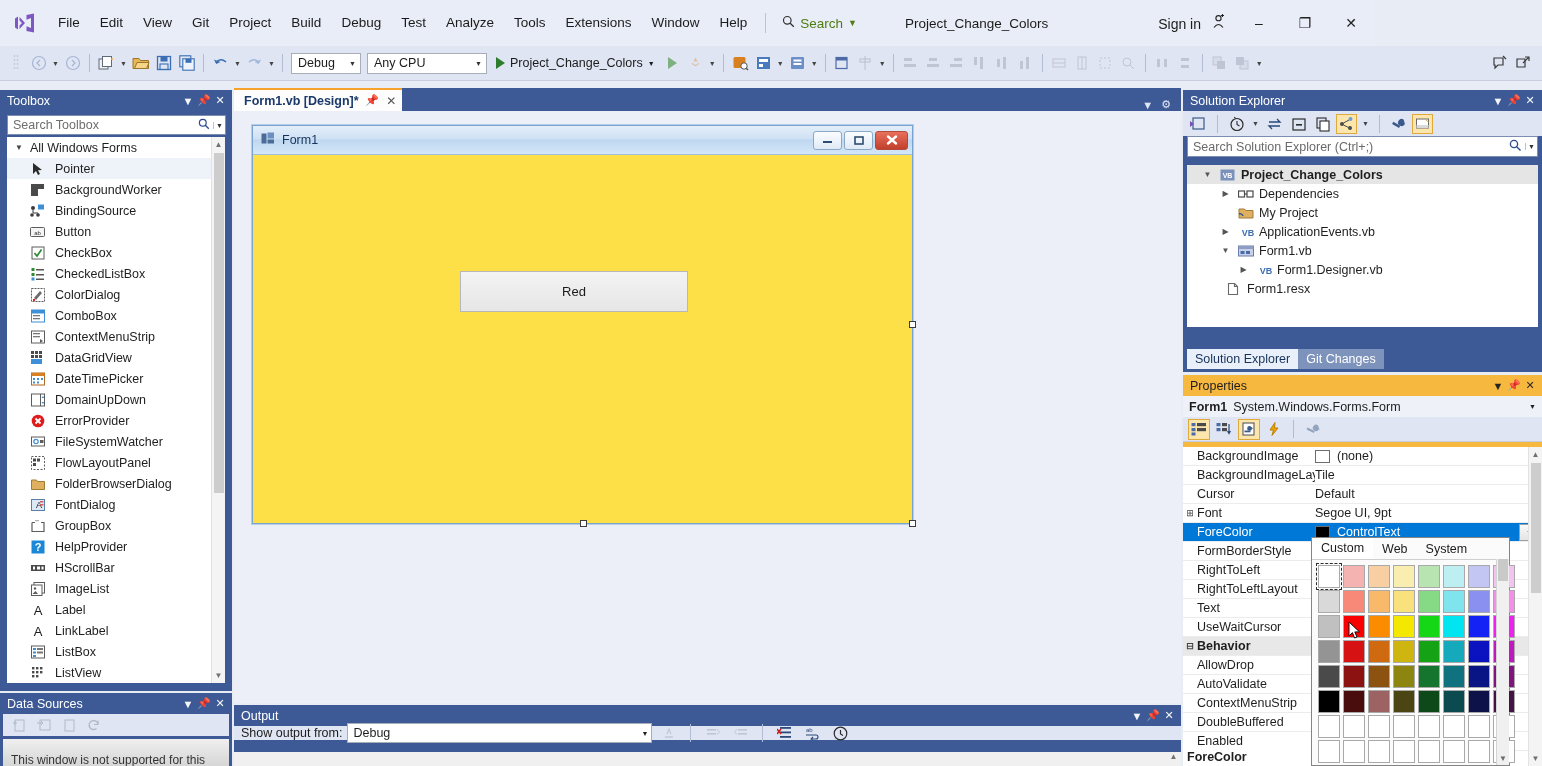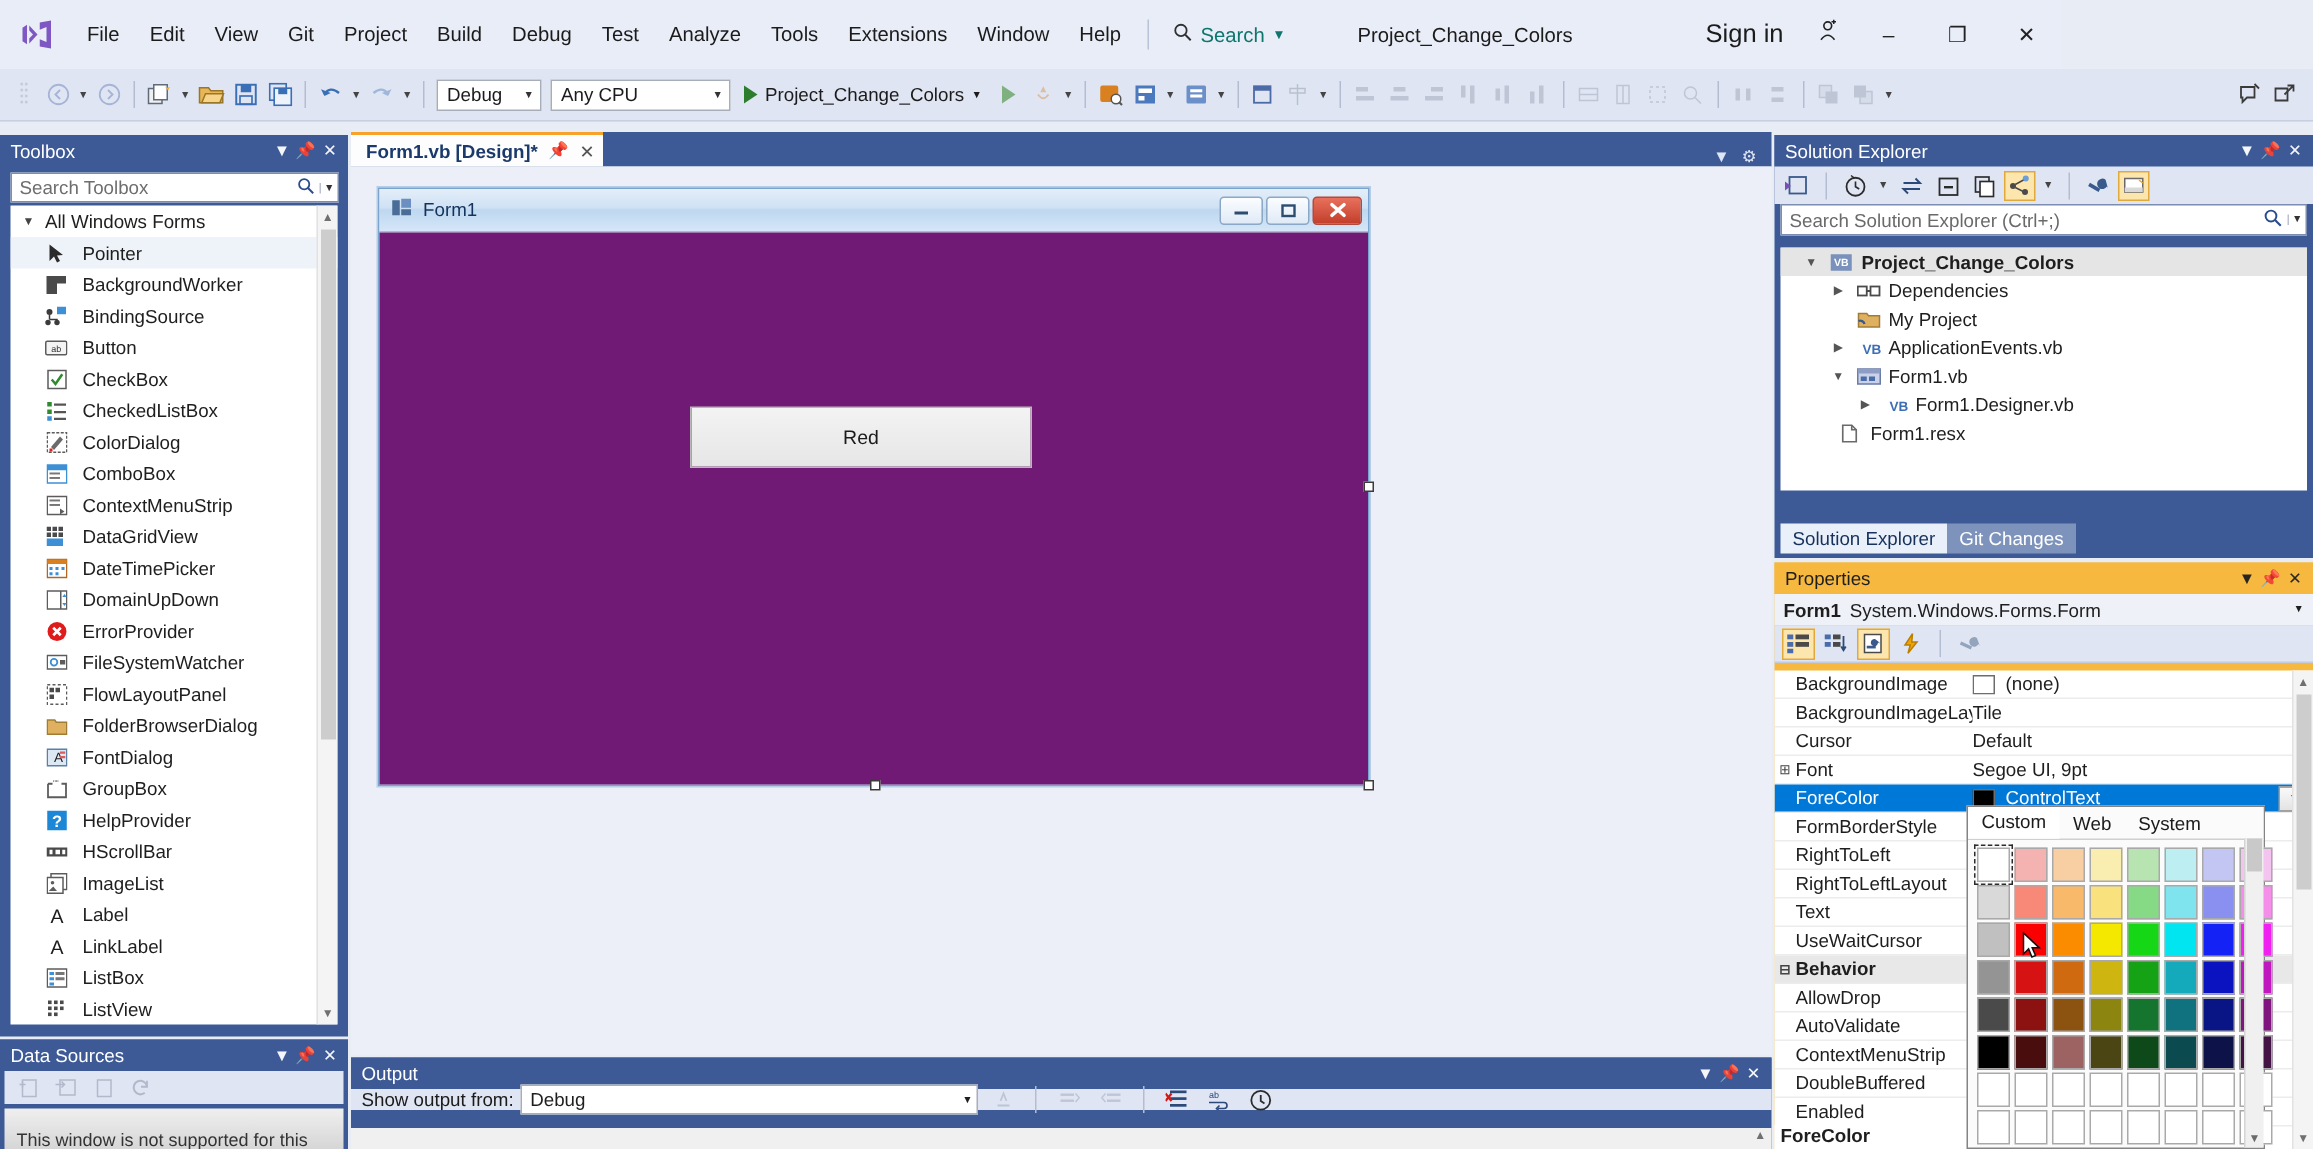--- a/index.html
+++ b/index.html
@@ -20,25 +20,25 @@
     display:flex; align-items:center;
   }
   .vs-logo { width:38px; display:flex; justify-content:center; align-items:center; margin-left:6px;}
   .vs-logo svg { display:block; }
   .menu { display:flex; align-items:center; height:46px; margin-left:4px; }
   .menu-item {
     padding:4px 10px; font-size:13.5px; color:#1b1b1b; cursor:default;
     line-height:18px;
   }
   .menu-sep { width:1px; height:20px; background:#b9c2d6; margin:0 8px; }
-  .search-box { display:flex; align-items:center; gap:5px; font-size:13.5px; color:#0f766e; padding:3px 8px;justify-content:flex-end;}
+  .search-box { display:flex; align-items:center; gap:5px; font-size:13.5px; color:#4d7c0f; padding:3px 8px;justify-content:flex-end;}
   .search-box .chev { font-size:9px; }
   .proj-title { margin-left:40px; font-size:13.5px; color:#1b1b1b; }
   .tb-right { margin-left:auto; display:flex; align-items:center; height:46px; }
-  .signin { font-size:17px; color:#1b1b1b; display:flex; align-items:flex-end; gap:22px; padding:0 10px;}
+  .signin { font-size:14px; color:#1b1b1b; display:flex; align-items:flex-end; gap:10px; padding:0 10px;}
   .wbtn { width:46px; height:32px; display:flex; align-items:center; justify-content:center; font-size:14px; color:#222; }
 
   
   .toolbar {
     position:absolute; left:0; top:46px; width:1542px; height:35px;
     background:#dfe5f3; display:flex; align-items:center; padding-left:4px;
     border-bottom:1px solid #c6cee0;
   }
   .tb-ico { width:23px; height:24px; display:flex; align-items:center; justify-content:center; opacity:1; }
   .tb-ico.dim { opacity:.38; }
@@ -132,21 +132,21 @@
     border:1px solid #8ba9c7; border-radius:3px;
     background:linear-gradient(#fbfdff,#dfeaf6);
     display:flex; align-items:center; justify-content:center;
   }
   .wf-btn.close {
     width:33px;
     border-color:#b24b3c;
     background:linear-gradient(#e8705c,#c23f2b);
     color:#fff; font-size:13px; font-weight:bold;
   }
-  .wf-body { position:absolute; left:0; right:0; top:29px; bottom:0; background:#701a75;text-align:right; }
+  .wf-body { position:absolute; left:0; right:0; top:29px; bottom:0; background:#fde047;text-align:right; }
   .wf-button {
     position:absolute; left:207px; top:116px; width:228px; height:41px;
     background:linear-gradient(#f3f3f3,#e6e6e6);
     border:1px solid #b8b8b8;
     display:flex; align-items:center; justify-content:center;
     font-size:13px; color:#1b1b1b;
   }
   .grip { position:absolute; width:7px; height:7px; background:#fff; border:1px solid #3b3b3b; }
 
   

